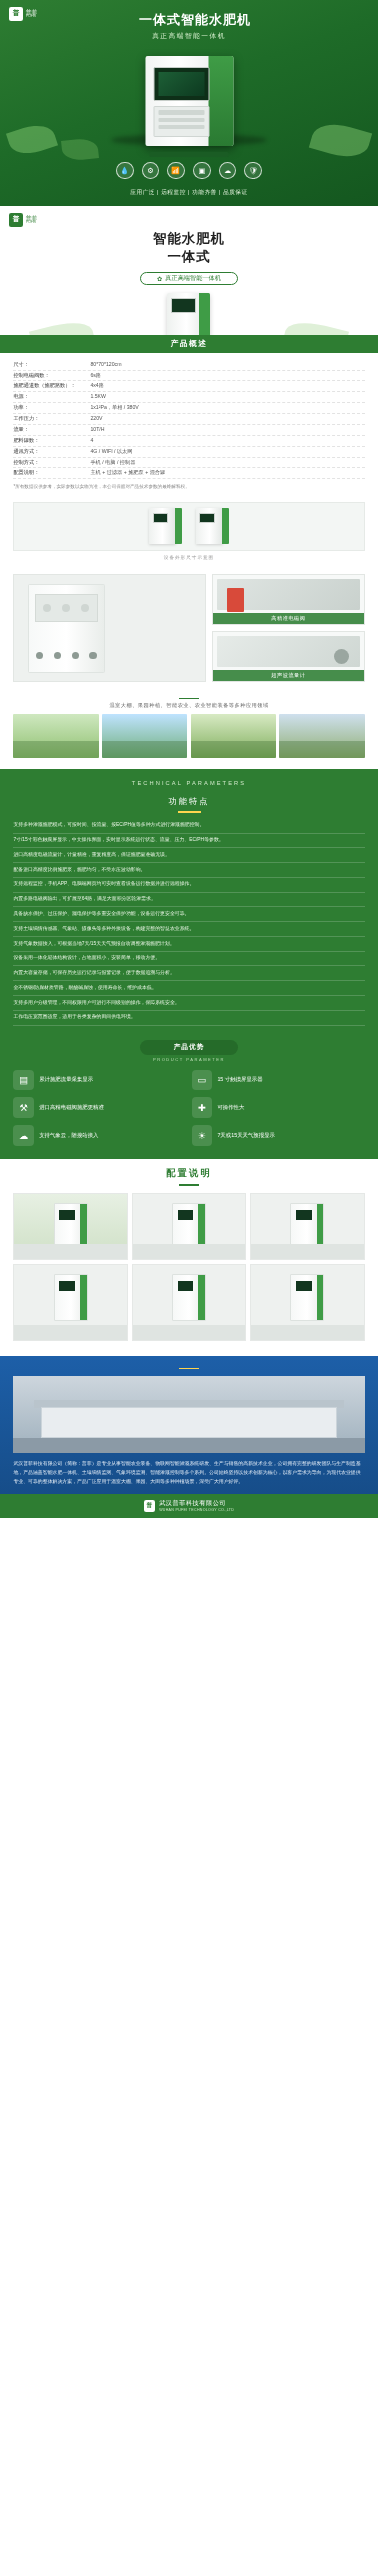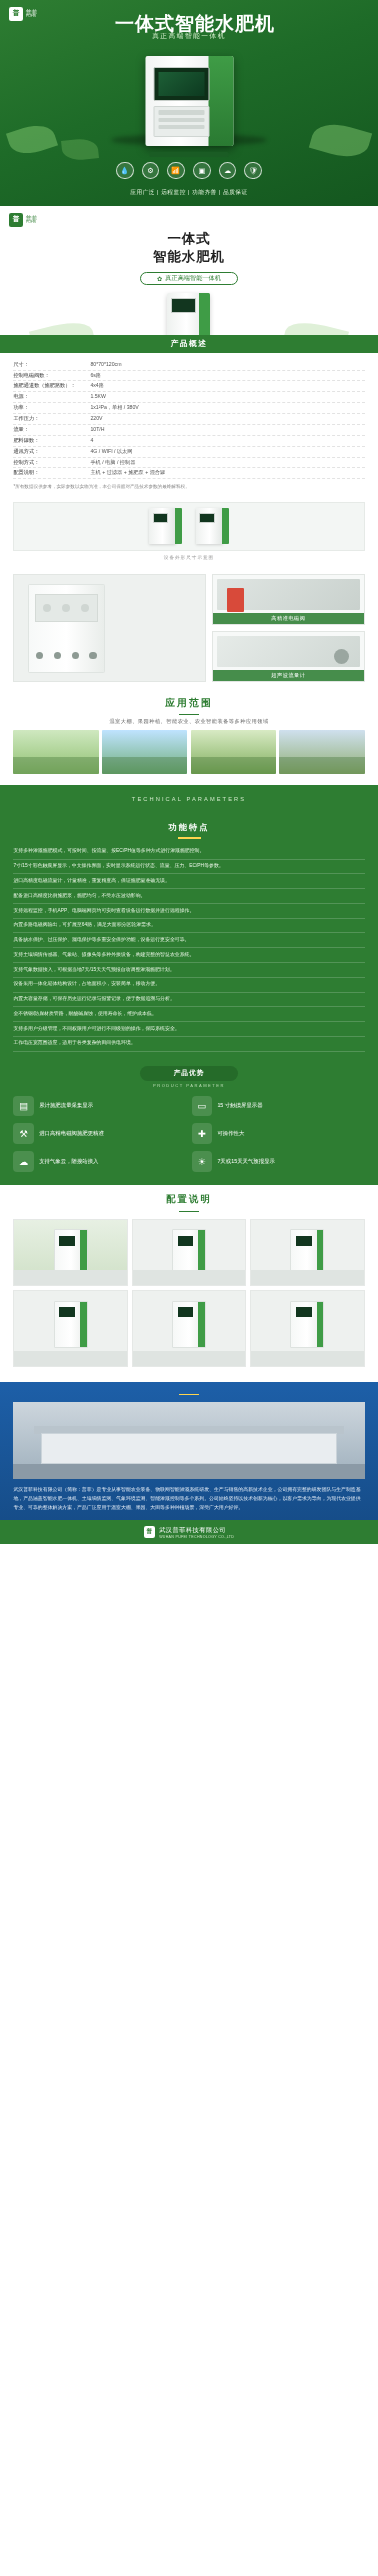--- a/index.html
+++ b/index.html
@@ -26,21 +26,21 @@
   .logo-mark {
     width:13.4px;height:13.4px;border-radius:2.1px;
     background:#ffffff;color:#2e7d32;
     display:flex;align-items:center;justify-content:center;
     font-size:6.7px;font-weight:bold;
   }
   .logo-text { font-size:5.7px; line-height:1.1; }
   .hero-title {
     position:absolute; top:11.3px; left:12px; right:0;
     text-align:center; color:#ffffff;
-    font-size:19px; font-weight:bold; letter-spacing:1px;
+    font-size:13px; font-weight:bold; letter-spacing:1px;
   }
   .hero-sub {
     position:absolute; top:32px; left:0; right:0;
     text-align:center; color:#d9f2d0;
     font-size:6.7px; letter-spacing:1.5px;
   }
   .hero-stage {
     position:absolute; left:0; right:0; top:45px; height:118px;
   }
   .hero-machine {
@@ -215,21 +215,21 @@
   .app-cell.c4{ background:linear-gradient(180deg,#cfe0ee,#8fae72);}
   .app-cell:after{
     content:""; position:absolute; left:0; right:0; bottom:0; height:17.5px;
     background:rgba(60,110,50,.35);
   }
 
   
   .tech{ background:#2e7d32; color:#fff; padding:9.3px 0 11.3px; }
   .tech-h1{ text-align:center; font-size:11.3px; font-weight:bold; letter-spacing:3.1px;}
   .tech-h2{ text-align:center; font-size:5.7px; letter-spacing:2.1px; color:#cfe8c8; margin-top:2.1px;}
-  .tech-h3{ text-align:center; font-size:8.2px; font-weight:bold; letter-spacing:2.1px; margin-top:20px;}
+  .tech-h3{ text-align:center; font-size:8.2px; font-weight:normal; letter-spacing:2.1px; margin-top:10px;}
   .tech-line{ width:23px; height:1.5px; background:#ffd54f; margin:4.1px auto 6.2px;}
   .tech-list{ padding:0 13.4px; }
   .tl-item{
     font-size:4.9px; line-height:1.75; color:#eaf6e6;
     border-bottom:0.5px solid rgba(255,255,255,.18);
     padding:2.6px 0;
   }
 
   
   .adv{ background:#2e7d32; padding:3.1px 0 13.4px;}
@@ -335,22 +335,22 @@
 
   <section class="intro">
     <div class="logo2">
       <div class="logo-mark green">普</div>
       <div class="logo-text">
         <div>普菲</div>
         <div style="font-size:3.6px;opacity:.8">PUFEI</div>
       </div>
     </div>
     <div class="intro-title">
+      <div>智能水肥机</div>
       <div>一体式</div>
-      <div>智能水肥机</div>
     </div>
     <div class="intro-badge">
       <span>✿</span>
       <span>真正高端智能一体机</span>
     </div>
     <div class="intro-stage">
       <div class="intro-leaf a"></div>
       <div class="intro-leaf b"></div>
       <div class="intro-machine">
         <div class="im-body">
@@ -454,21 +454,20 @@
       <div class="d-card sonic">
         <div class="art">
             <div class="d-chip2"></div>
           </div>
         <div class="cap">超声波流量计</div>
       </div>
     </div>
   </section>
 
   <section class="app-wrap">
-    <div class="app-title">应用范围</div>
     <div class="app-line"></div>
     <div class="app-desc">温室大棚、果园种植、智能农业、农业智能装备等多种应用领域</div>
     <div class="app-row">
       <div class="app-cell c1"></div>
       <div class="app-cell c2"></div>
       <div class="app-cell c3"></div>
       <div class="app-cell c4"></div>
     </div>
   </section>
 

